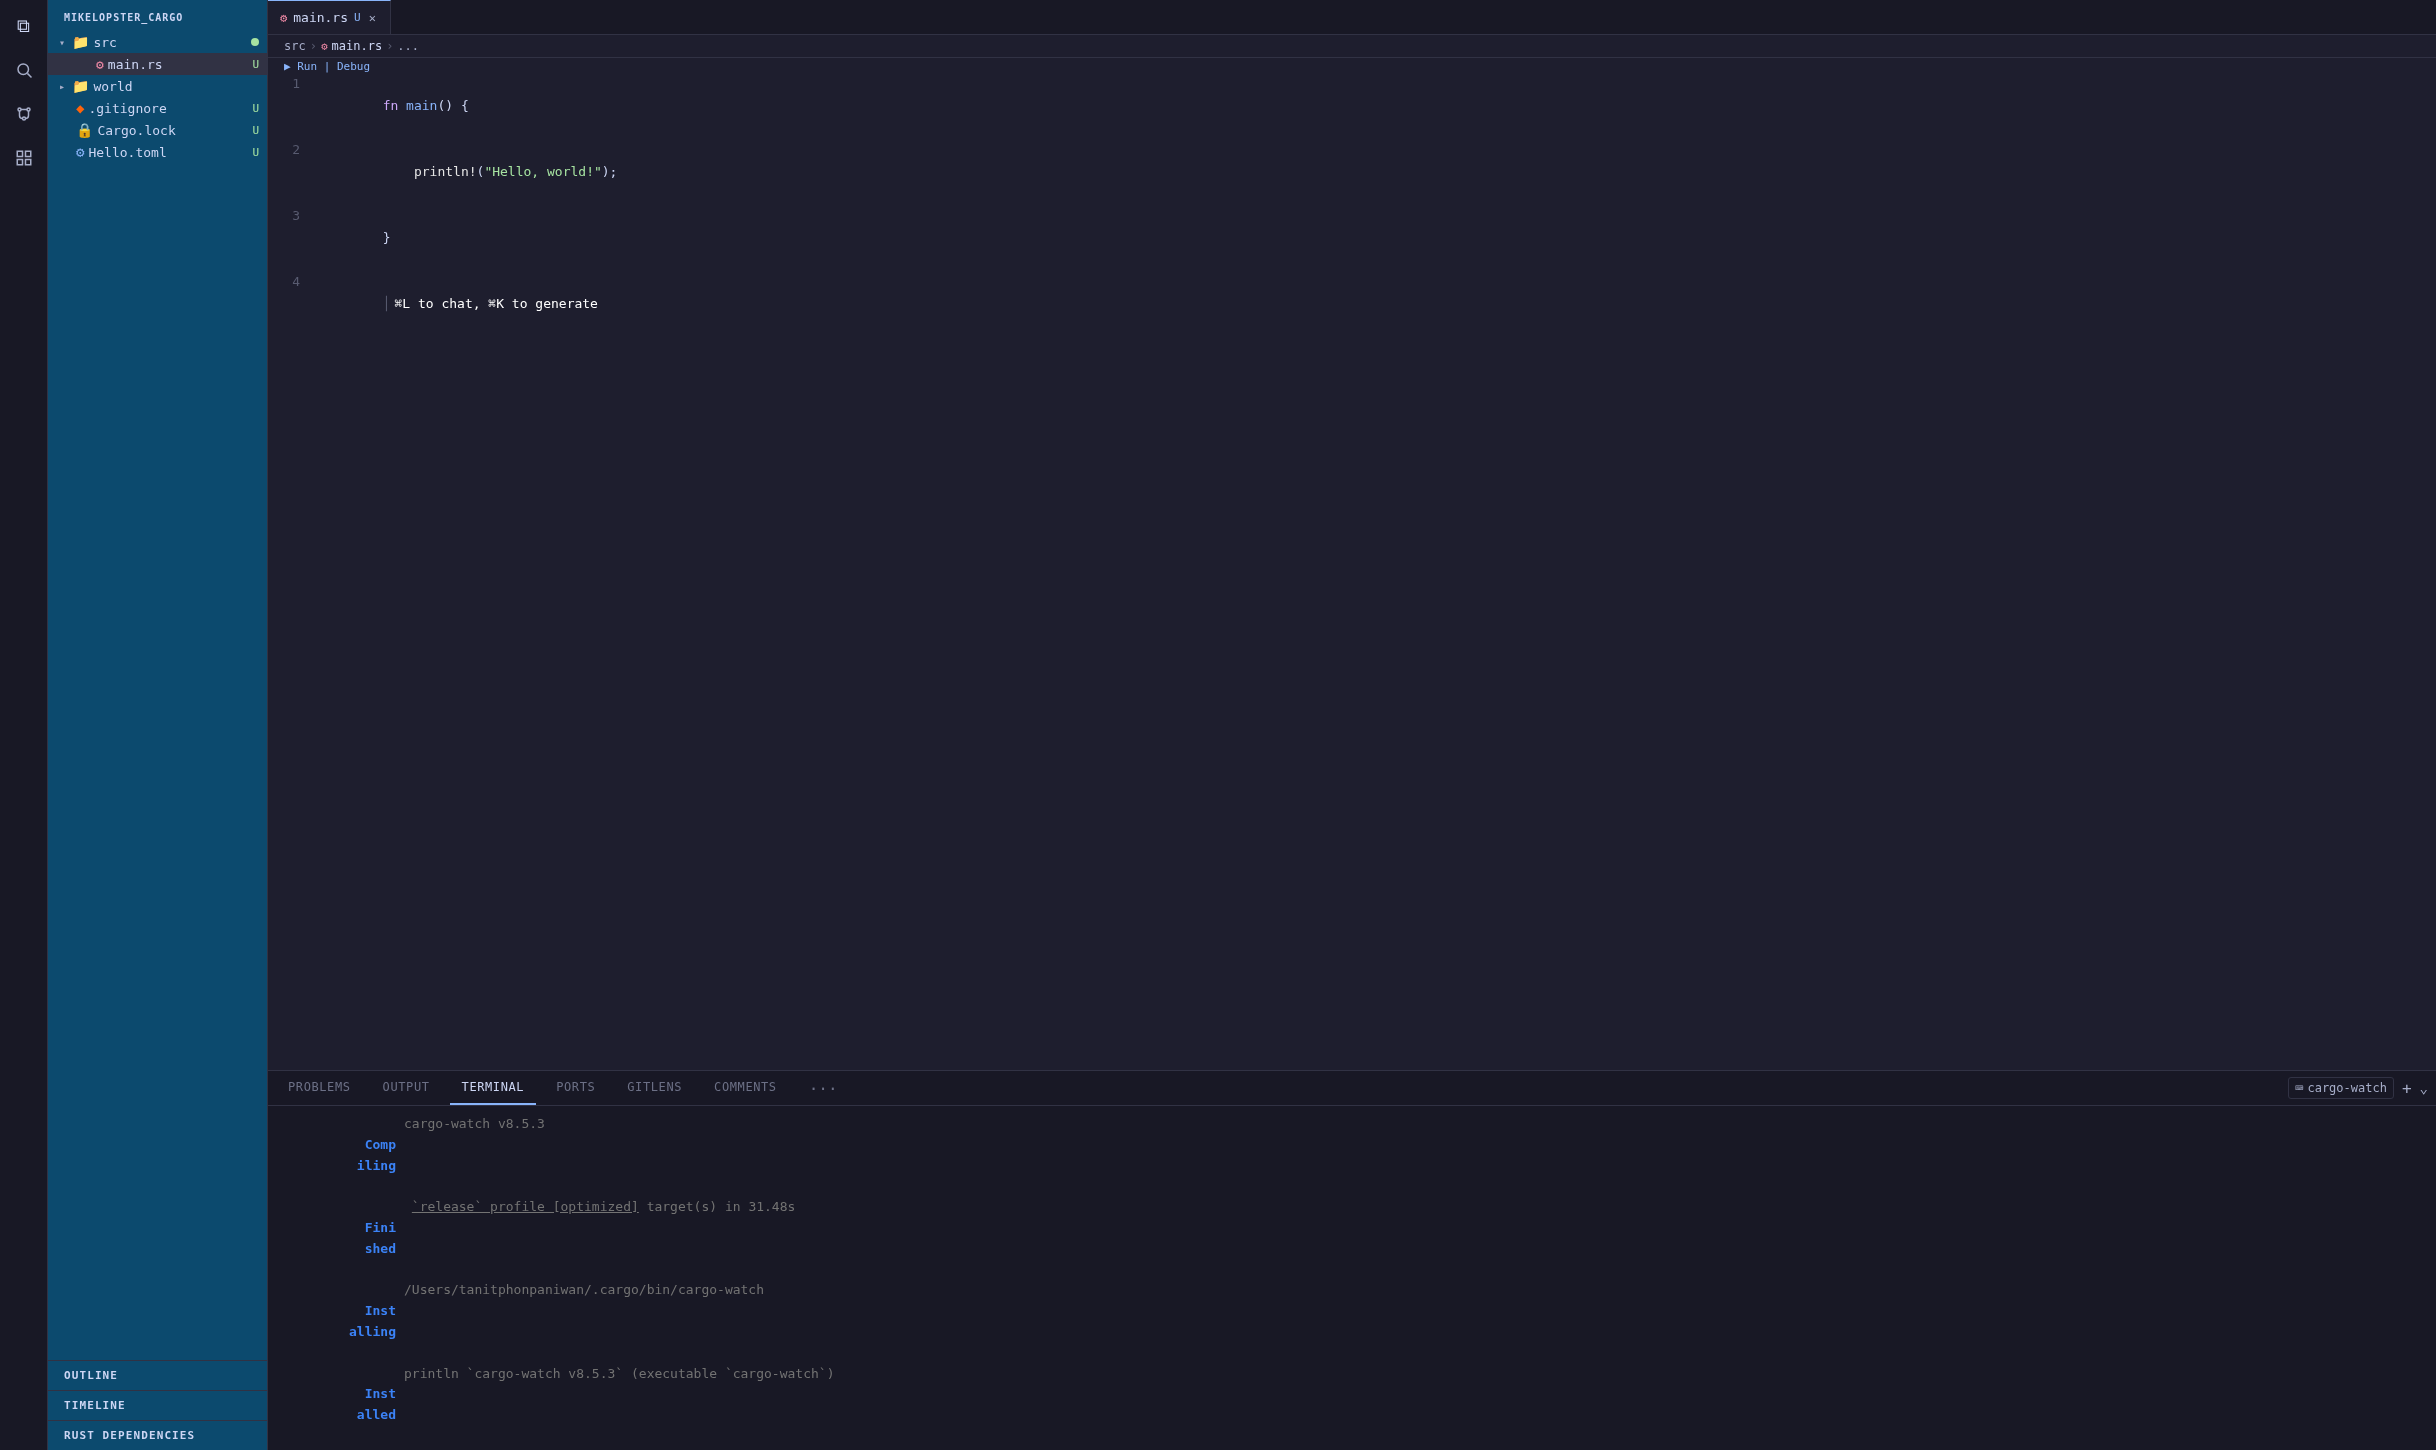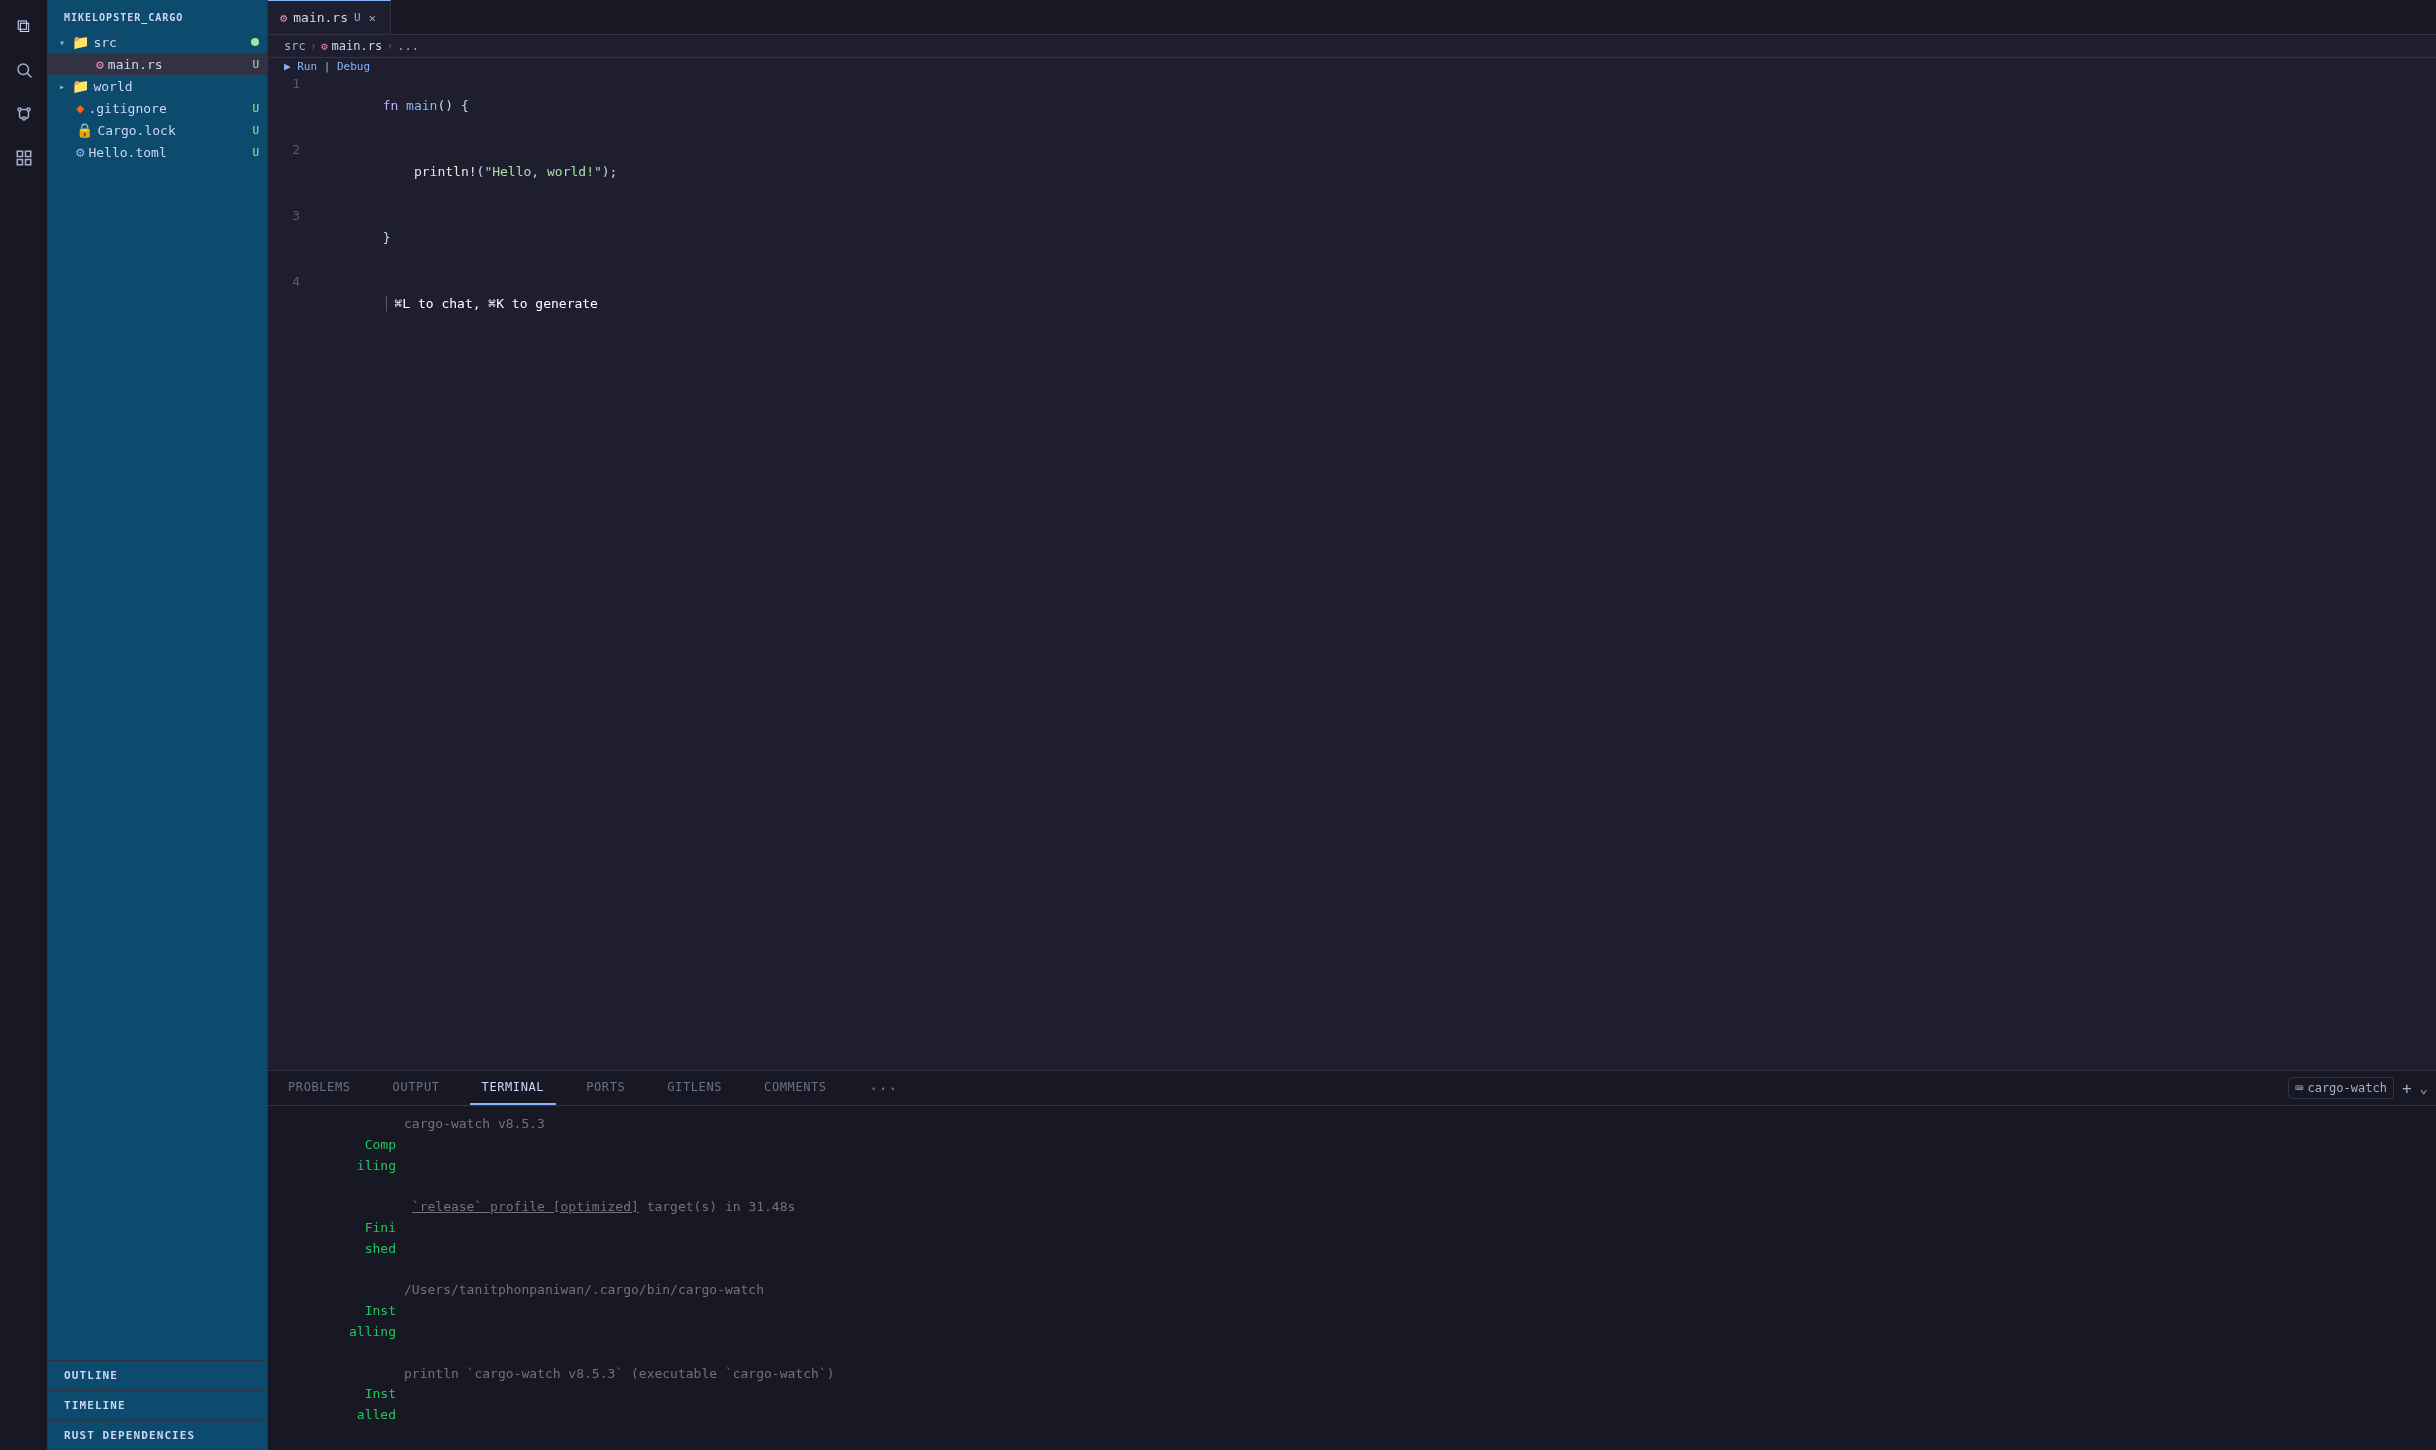--- a/index.html
+++ b/index.html
@@ -243,21 +243,21 @@
       flex-direction: column;
       flex-shrink: 0;
     }
     .terminal-tabs {
       display: flex;
       align-items: center;
       background: #181825;
       border-bottom: 1px solid #313244;
       height: 35px;
       padding: 0 8px;
-      gap: 18px;
+      gap: 8px;
     }
     .terminal-tab {
       padding: 0 12px;
       height: 100%;
       display: flex;
       align-items: center;
       font-size: 12px;
       color: #6c7086;
       cursor: pointer;
       text-transform: uppercase;
@@ -299,21 +299,21 @@
       padding: 8px 16px;
       font-size: 13px;
       line-height: 1.6;
     }
     .term-line {
       display: flex;
       align-items: flex-start;
       white-space: pre-wrap;
       word-break: break-all;
     }
-    .term-kw-green { color: #22c55e; font-weight: normal; }
+    .term-kw-green { color: #3b82f6; font-weight: bold; }
     .term-normal { color: #737373; }
     .term-underline { text-decoration: underline; }
     .term-prompt { color: #cdd6f4; }
   </style>
 </head>
 <body>
 
 <div class="activity-bar">
   <div class="activity-bar-icon active">⧉</div>
   <div class="activity-bar-icon">

